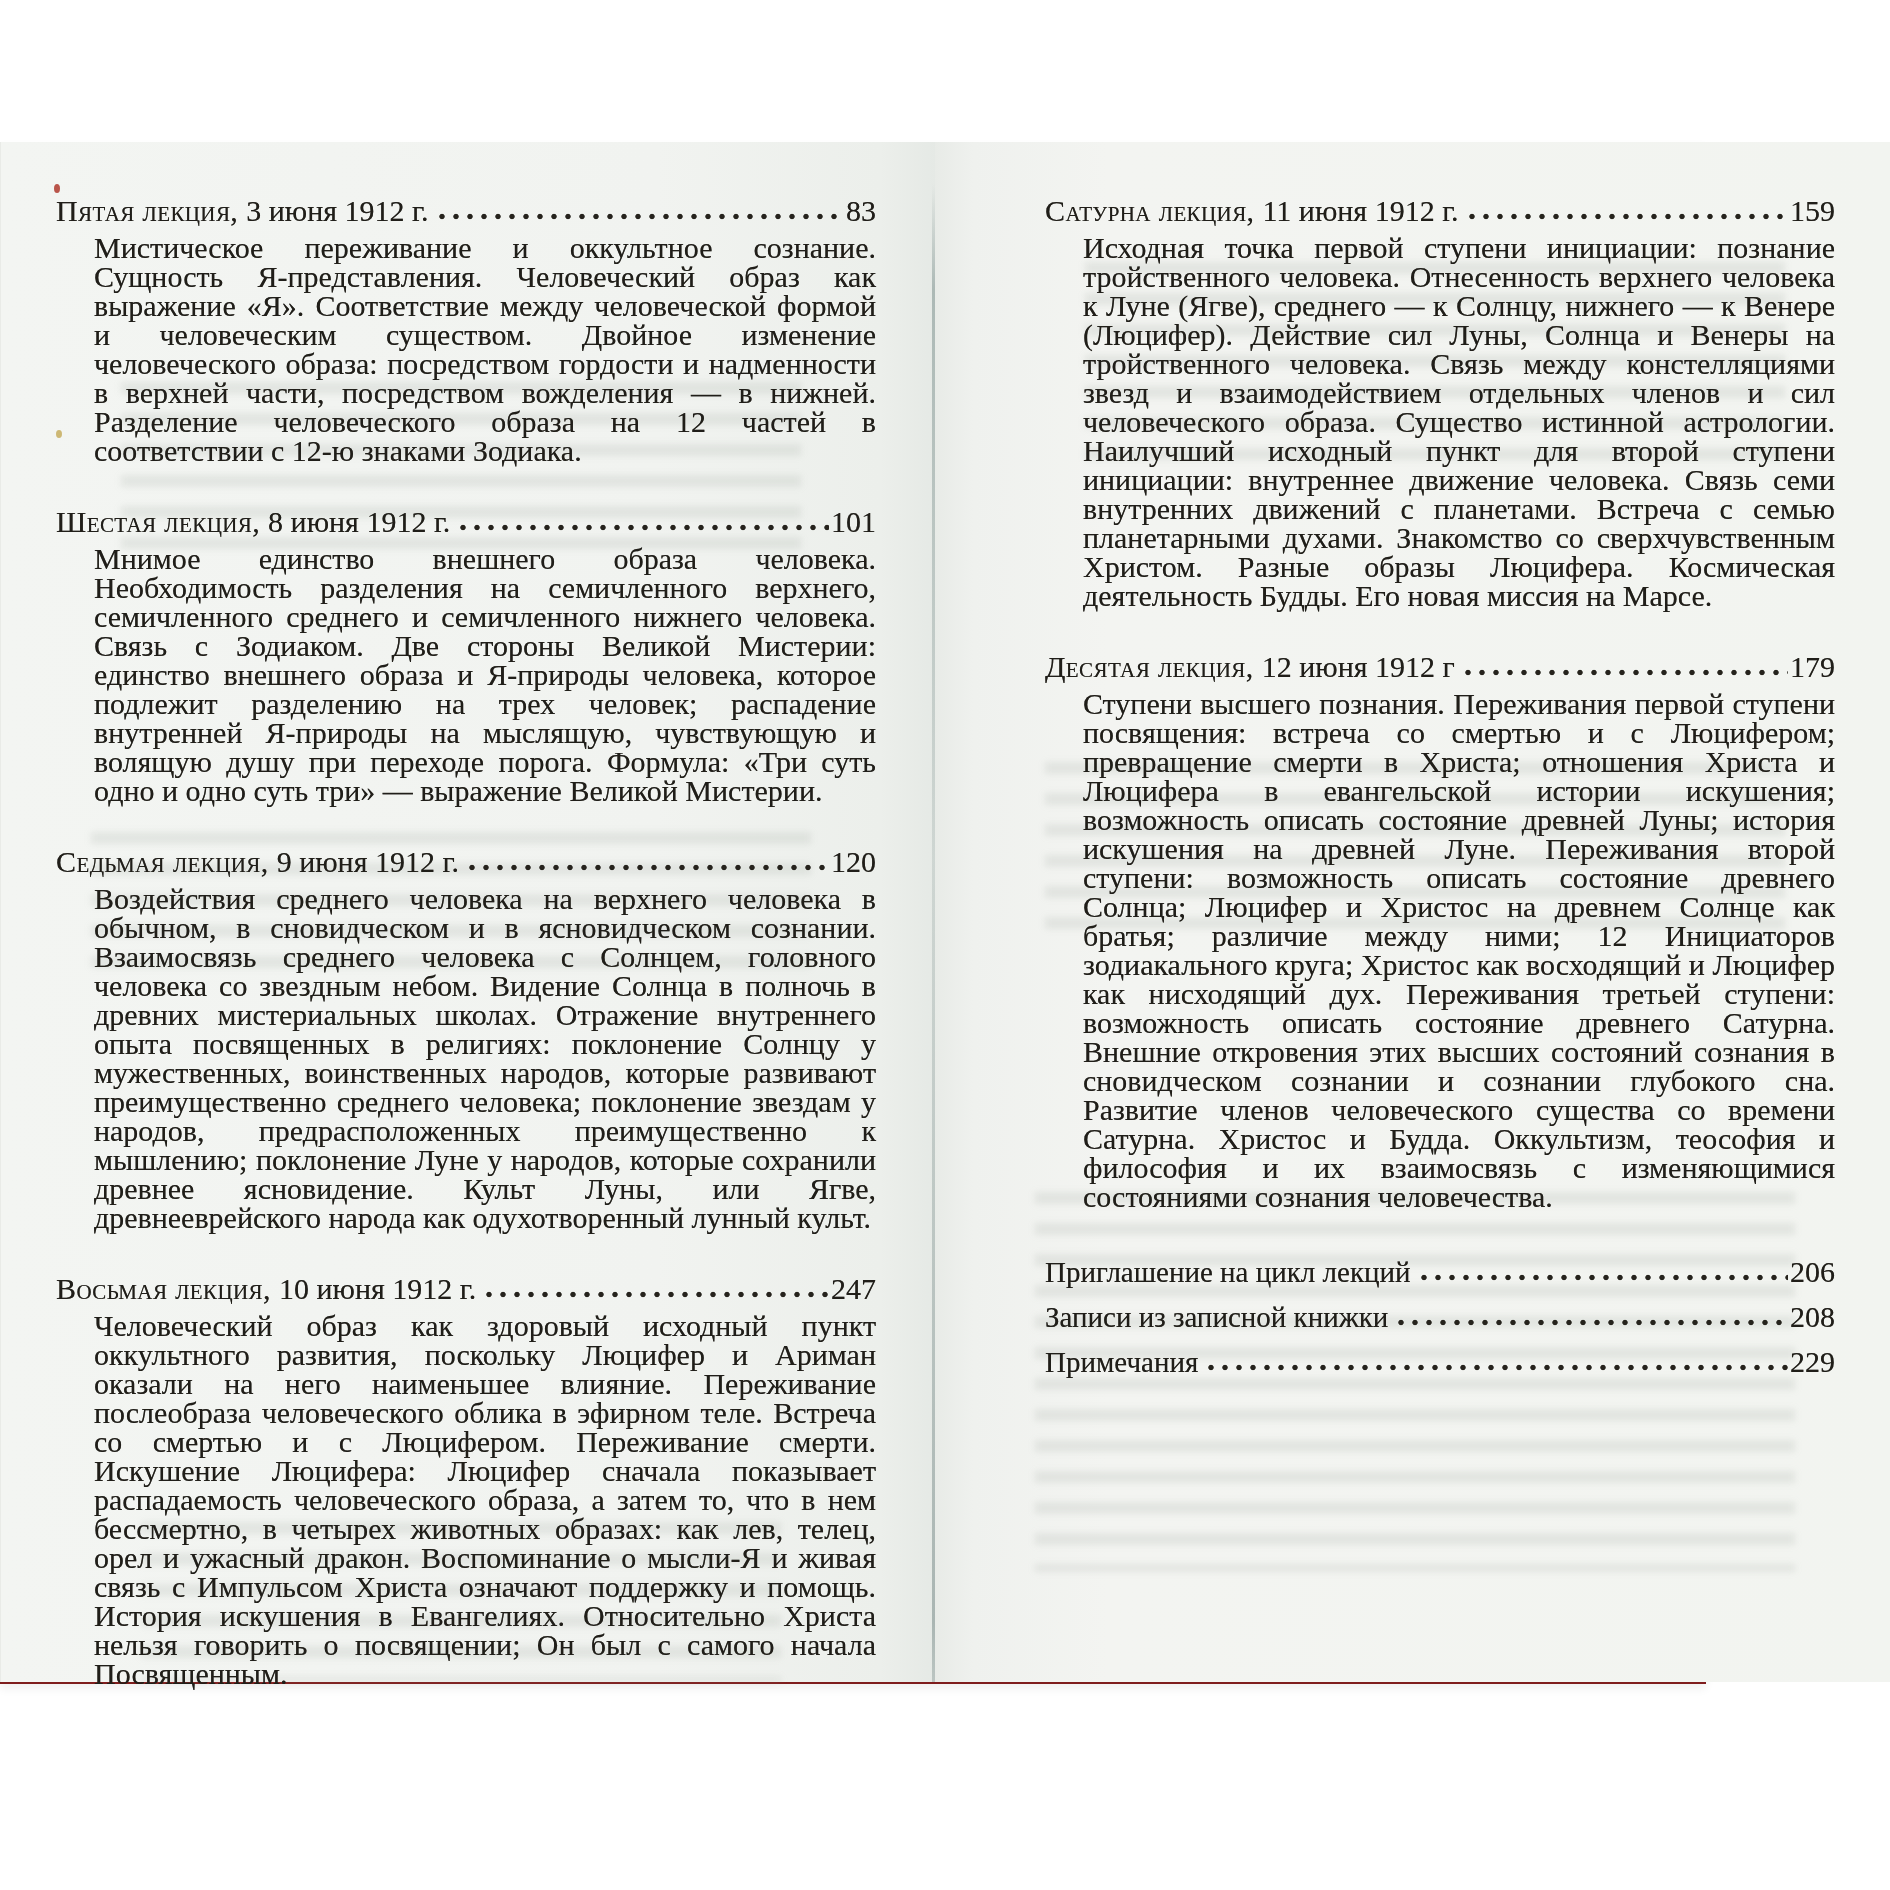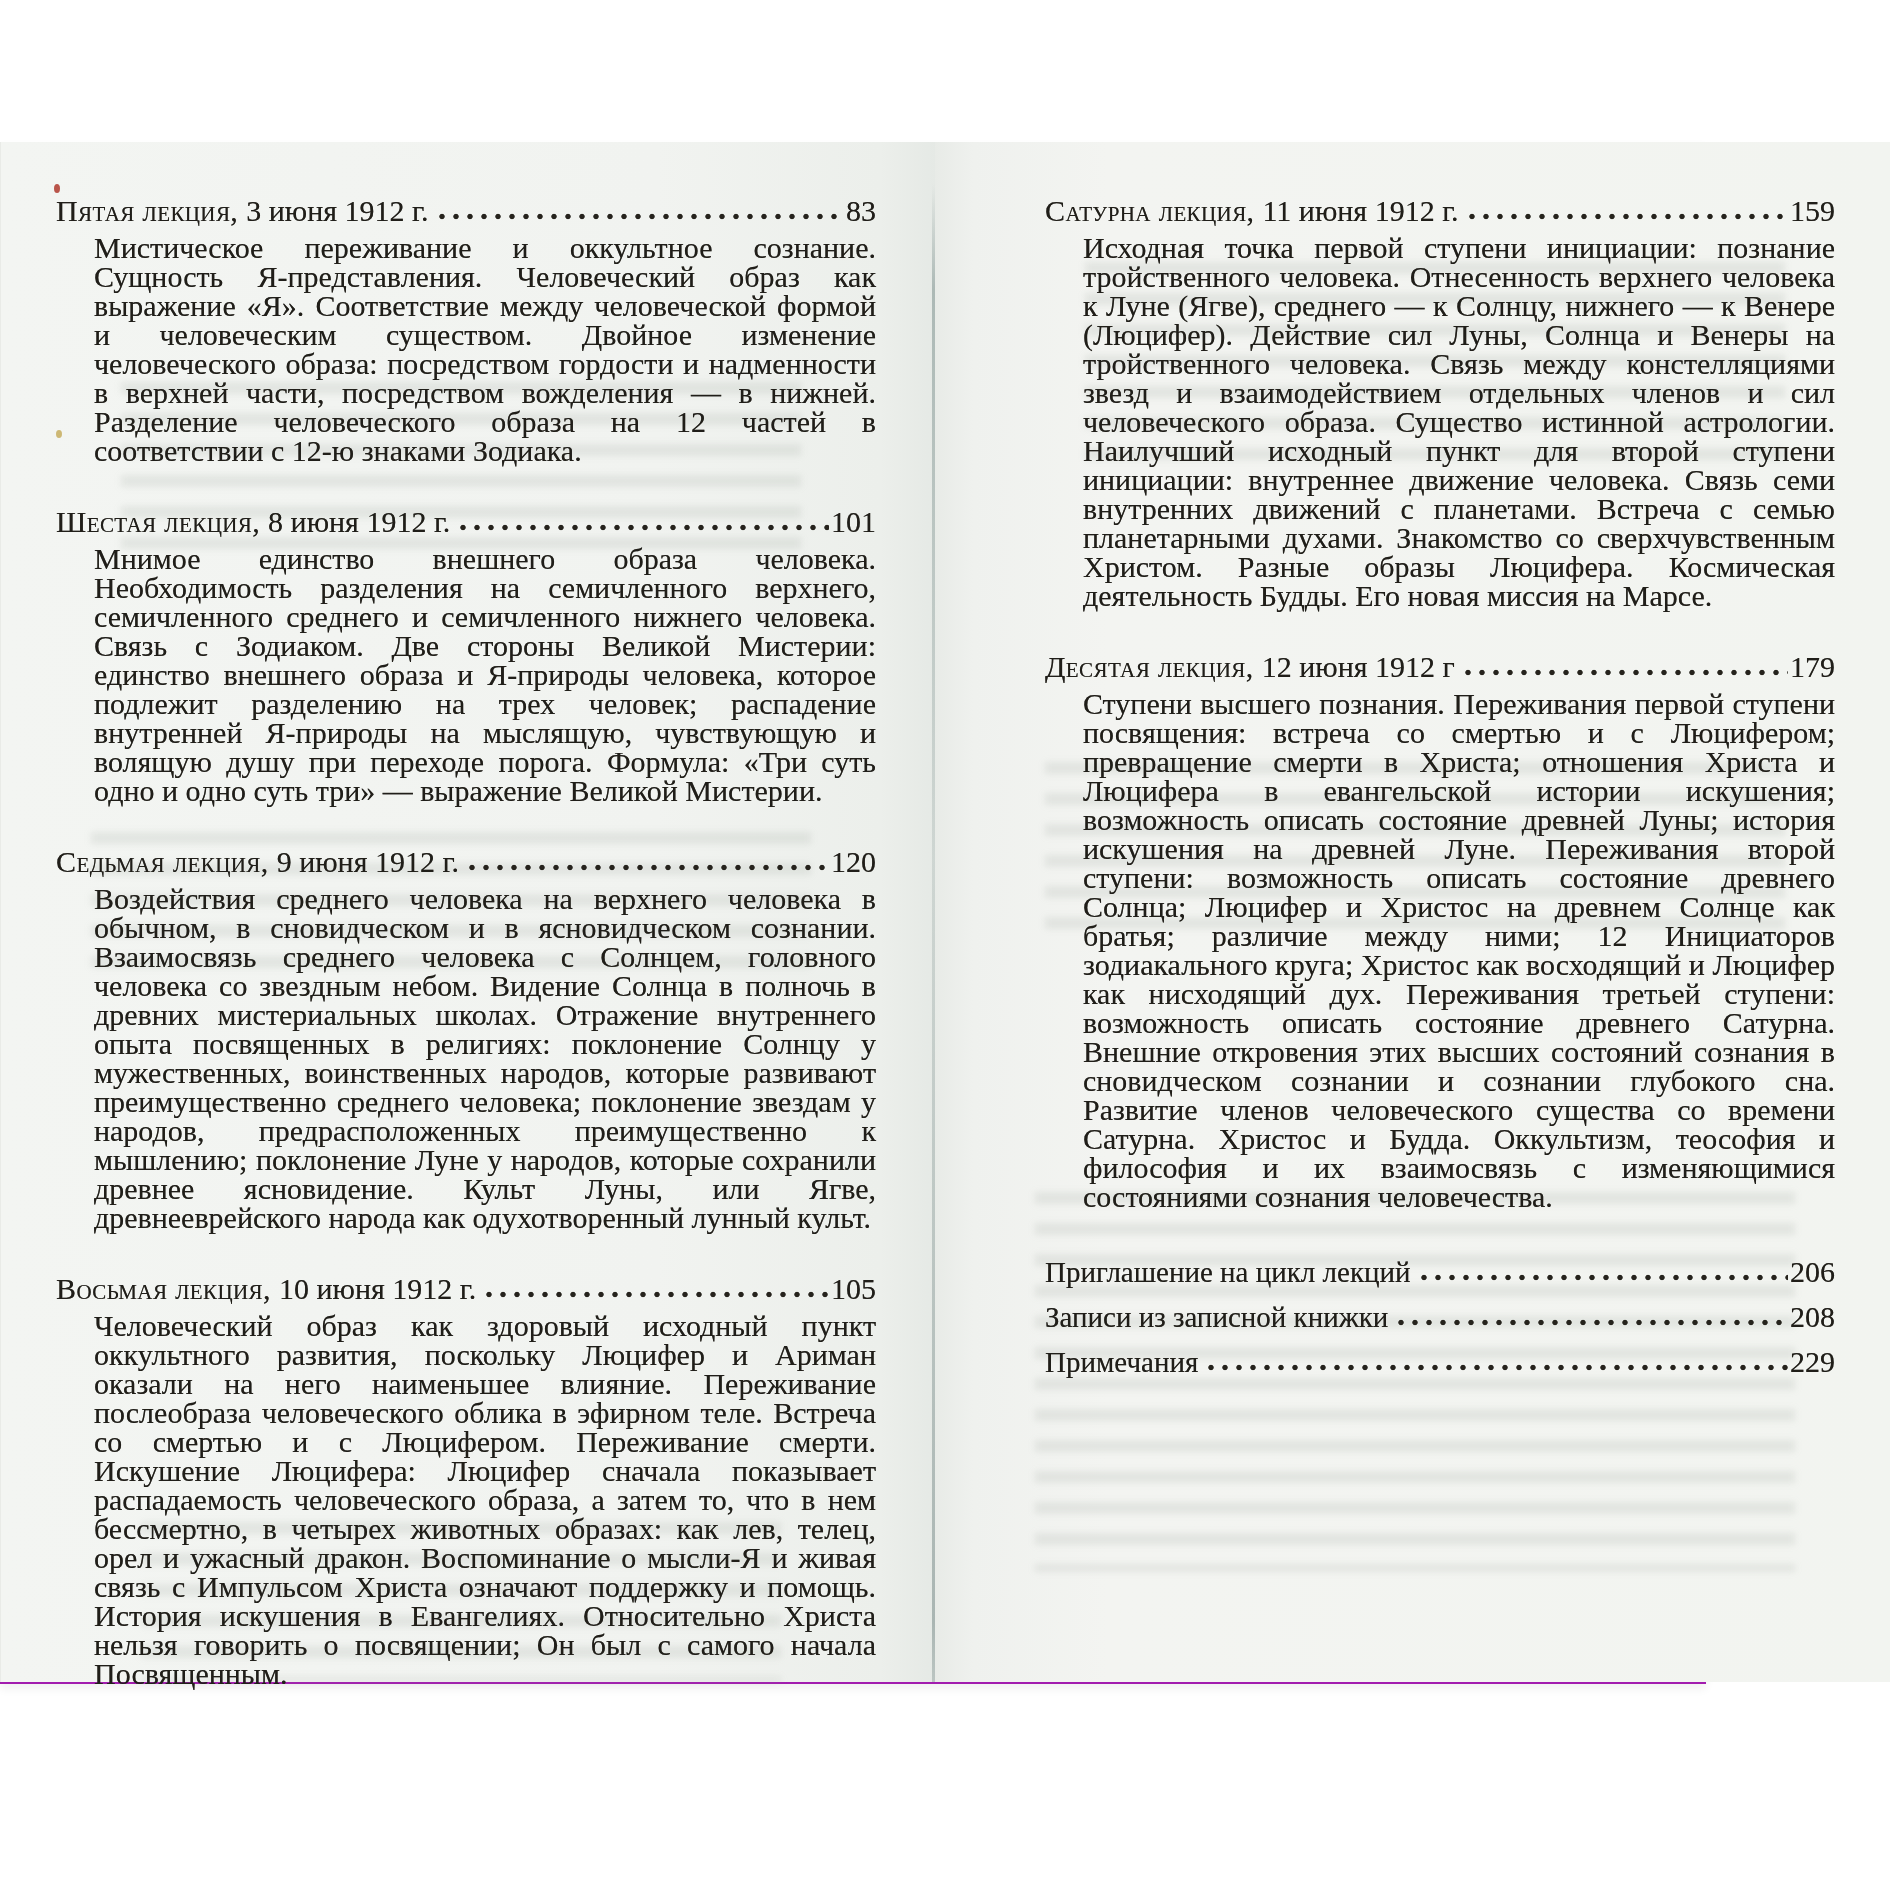--- a/index.html
+++ b/index.html
@@ -5,21 +5,21 @@
   html,body{margin:0;padding:0;}
   body{
     width:1890px;height:1890px;position:relative;overflow:hidden;
     background:#ffffff;
     font-family:"Liberation Serif","DejaVu Serif",serif;
     color:#201e19;
   }
   
   .book{
     position:absolute;left:0;top:142px;width:1706px;height:1540px;
-    border-bottom:2px solid #a21caf;
+    border-bottom:2px solid #7f1d1d;
     box-shadow:0 5px 9px rgba(0,0,0,0.06);
   }
   .page{position:absolute;top:0;height:100%;}
   .page.left{
     left:0;width:935px;
     background:linear-gradient(90deg,#f3f5f2 0%,#f1f3f0 70%,#ecefeb 94%,#e5e9e5 100%);
     border-left:1px solid #e9ebe7;
   }
   .page.right{
     left:935px;width:955px;
@@ -120,21 +120,21 @@
           <span class="toc-page">120</span>
         </div>
         <p class="toc-desc">Воздействия среднего человека на верхнего человека в обычном, в сновидческом и в ясновидческом сознании. Взаимосвязь среднего человека с Солнцем, головного человека со звездным небом. Видение Солнца в полночь в древних мистериальных школах. Отражение внутреннего опыта посвященных в религиях: поклонение Солнцу у мужественных, воинственных народов, которые развивают преимущественно среднего человека; поклонение звездам у народов, предрасположенных преимущественно к мышлению; поклонение Луне у народов, которые сохранили древнее ясновидение. Культ Луны, или Ягве, древнееврейского народа как одухотворенный лунный культ.</p>
       </section>
 
       <section class="toc-entry">
         <div class="toc-line">
           <span class="lecture-name">Восьмая лекция,</span>
           <span class="lecture-date">10 июня 1912 г.</span>
           <span class="leader"></span>
-          <span class="toc-page">105</span>
+          <span class="toc-page">247</span>
         </div>
         <p class="toc-desc">Человеческий образ как здоровый исходный пункт оккультного развития, поскольку Люцифер и Ариман оказали на него наименьшее влияние. Переживание послеобраза человеческого облика в эфирном теле. Встреча со смертью и с Люцифером. Переживание смерти. Искушение Люцифера: Люцифер сначала показывает распадаемость человеческого образа, а затем то, что в нем бессмертно, в четырех животных образах: как лев, телец, орел и ужасный дракон. Воспоминание о мысли-Я и живая связь с Импульсом Христа означают поддержку и помощь. История искушения в Евангелиях. Относительно Христа нельзя говорить о посвящении; Он был с самого начала Посвященным.</p>
       </section>
 
     </div>
   </div>
 
   <div class="page right">
     <div class="ghost" style="left:150px;top:120px;width:700px;height:200px;"></div>
     <div class="ghost" style="left:110px;top:620px;width:740px;height:180px;"></div>

